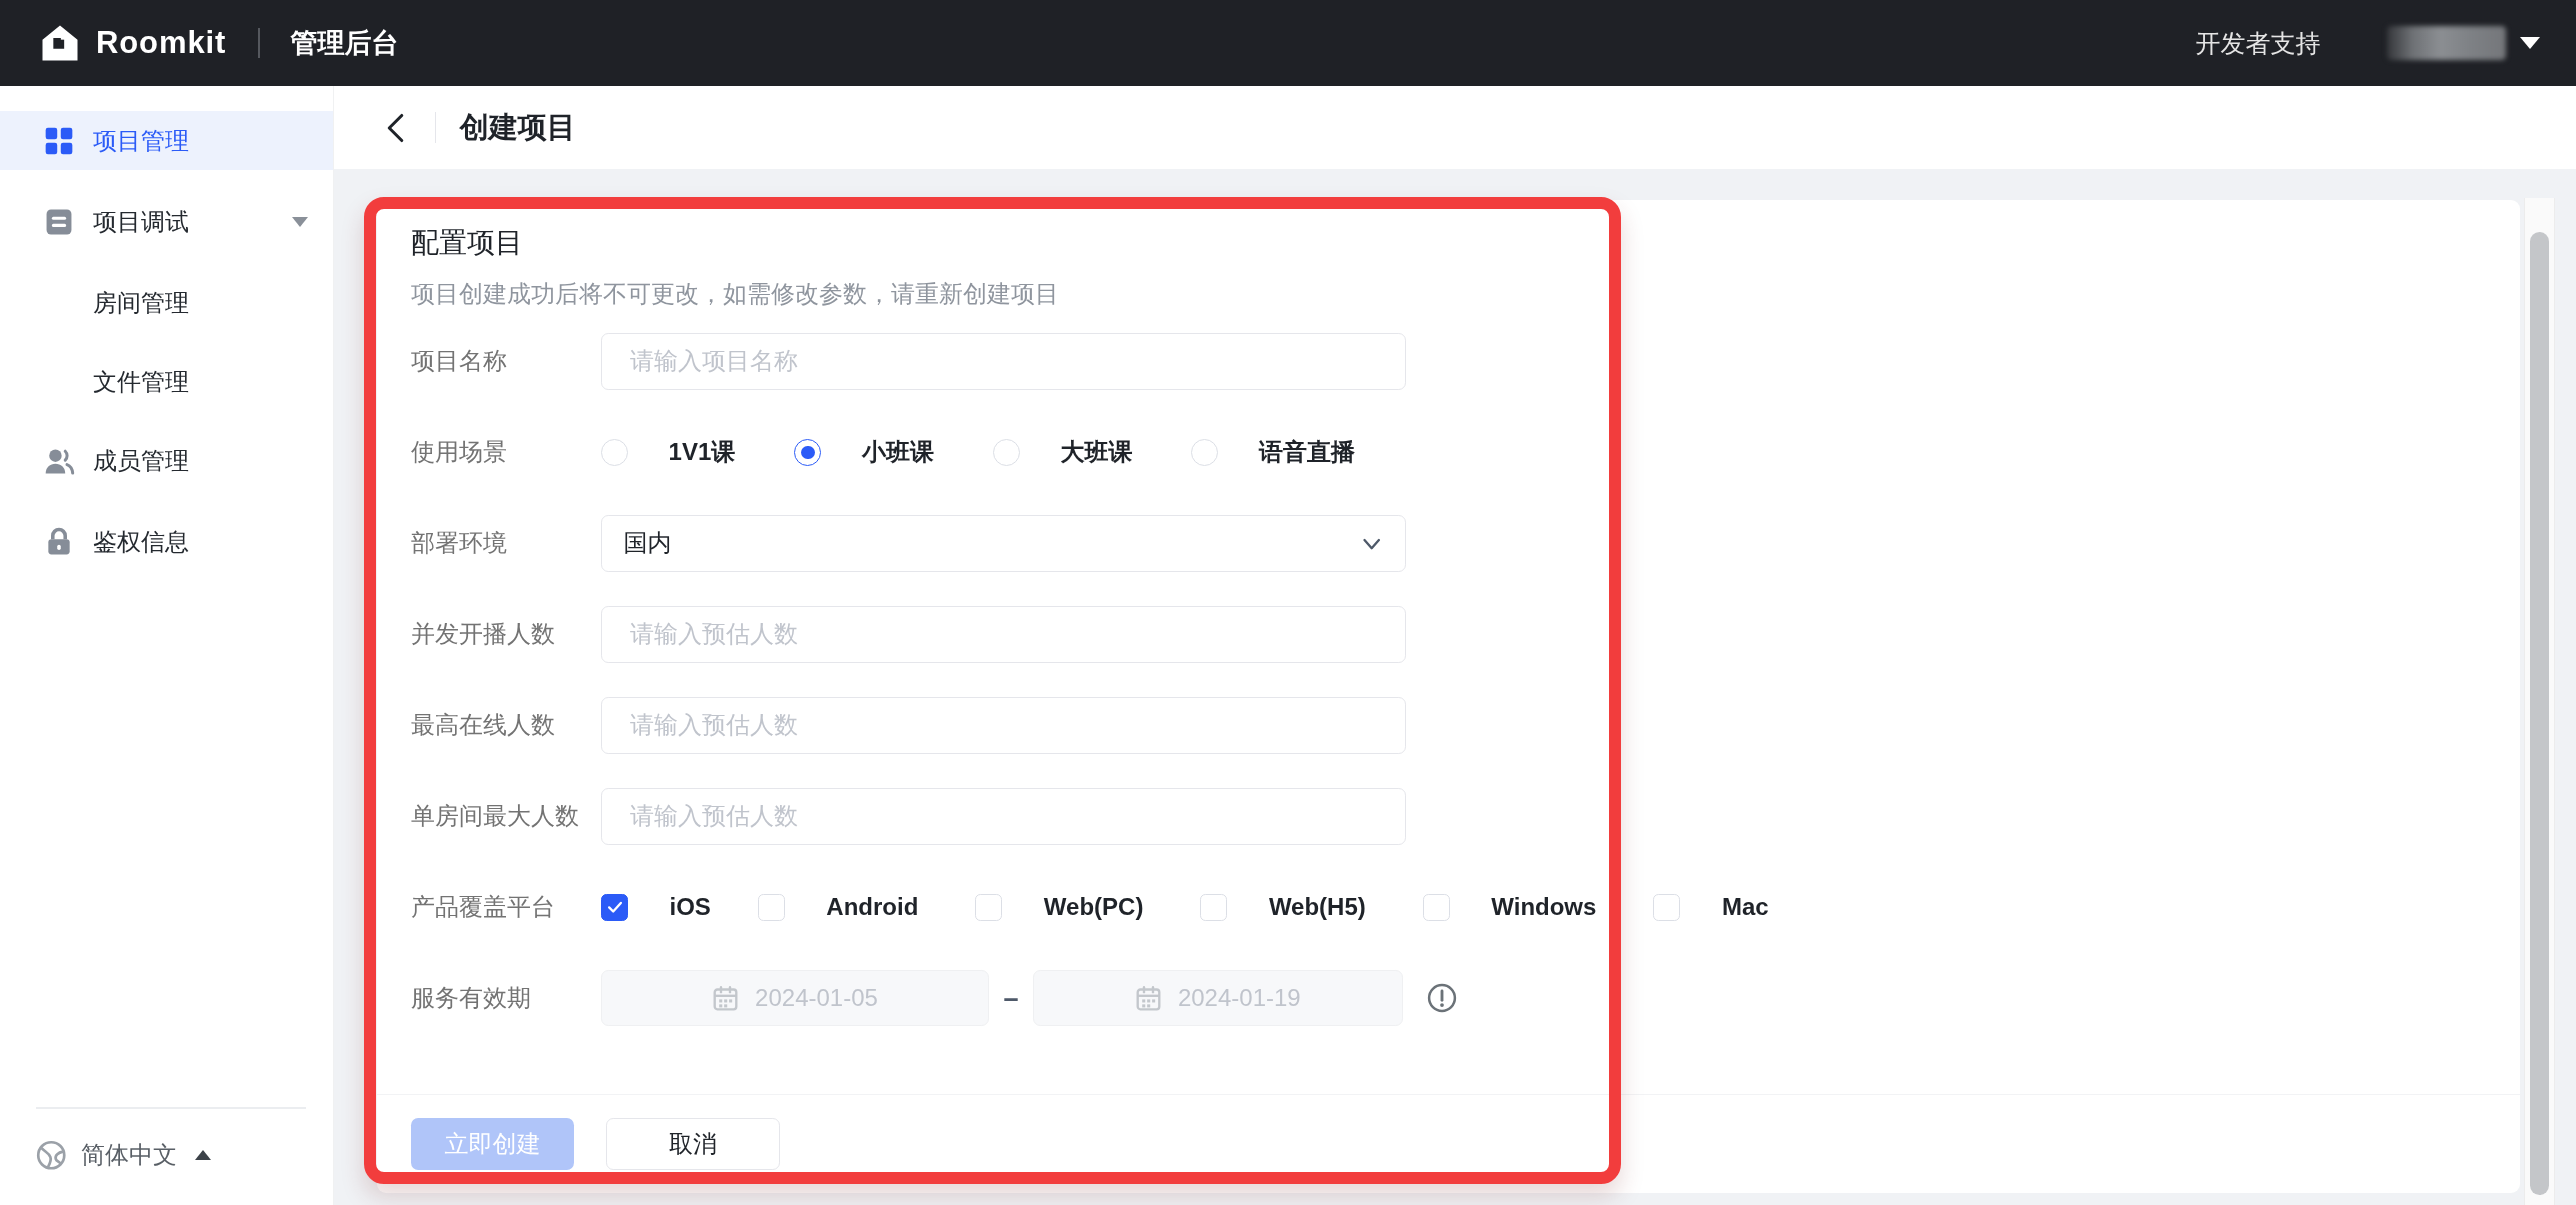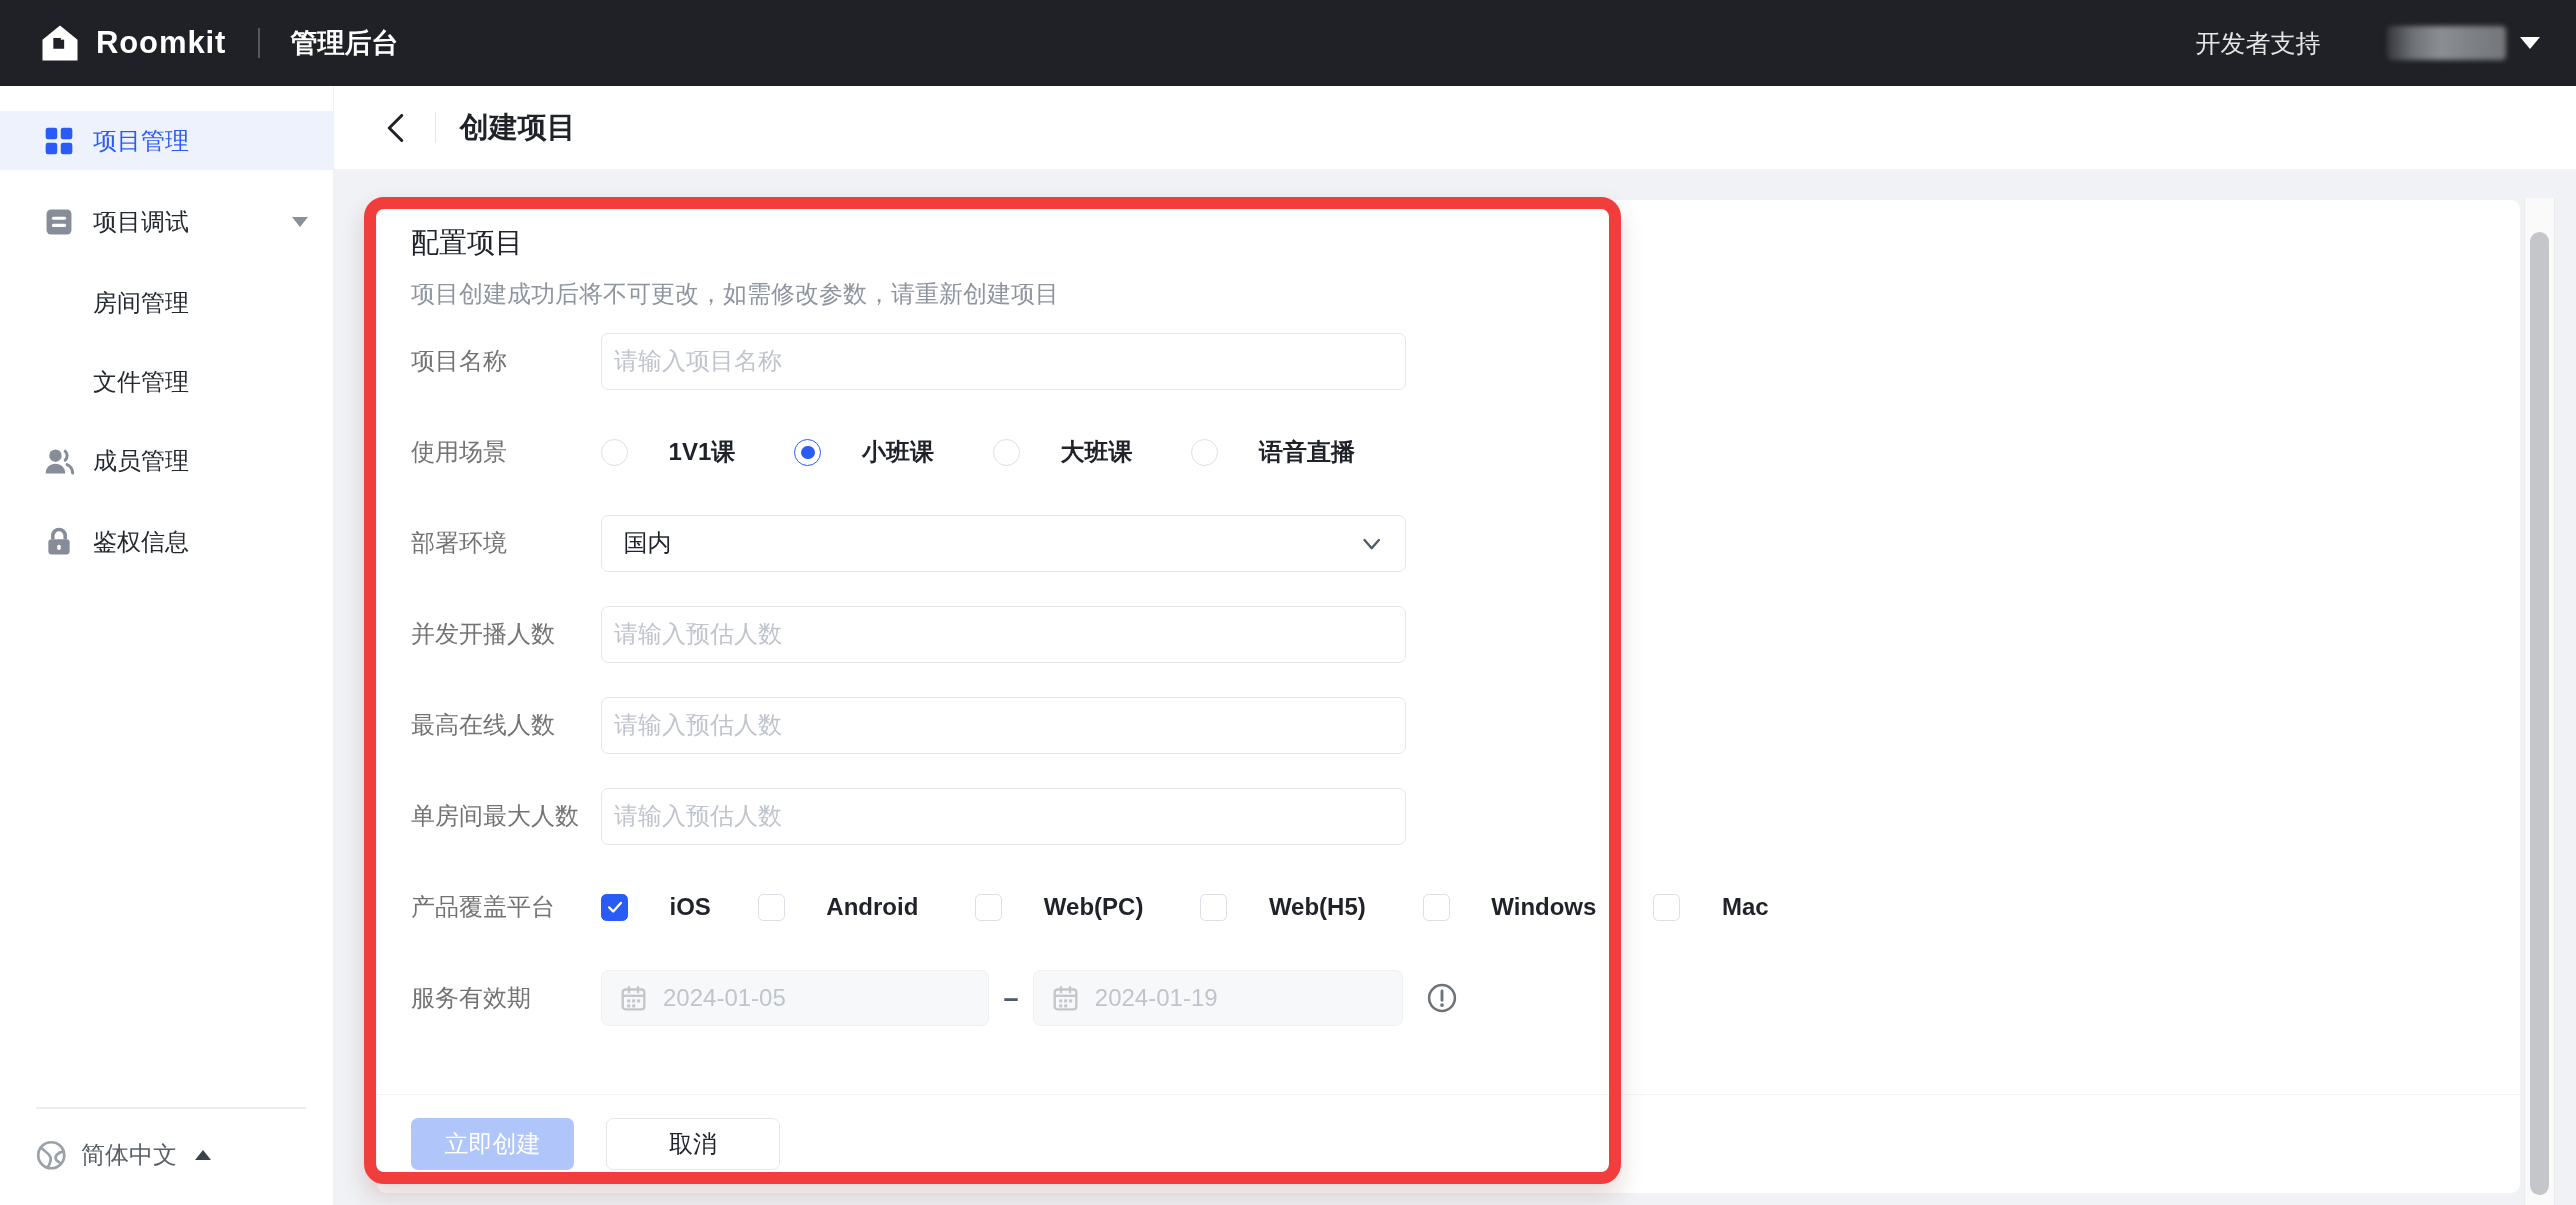--- a/index.html
+++ b/index.html
@@ -50,21 +50,21 @@
 
   .content { flex:1; position:relative; background:#f0f2f5; min-height:0; }
   .card { position:absolute; left:43px; top:30.5px; width:2143px; height:993px; background:#fff; border-radius:9px;
           display:flex; flex-direction:column; }
   .card-body { padding:23.4px 0 0 34px; flex:1; }
   .card-title { font-size:28px; font-weight:400; line-height:40px; }
   .card-subtitle { margin-top:14.4px; font-size:24px; line-height:34px; color:#8f959e; }
   .form-rows { margin-top:21.6px; }
   .form-row { display:flex; align-items:center; min-height:57px; margin-bottom:34px; }
   .f-label { width:190px; font-size:24px; color:#737373; font-weight:500; flex-shrink:0; }
-  .text-input { width:805px; height:57px; border:1.8px solid #e5e6eb; border-radius:7.2px; padding:0 12px;
+  .text-input { width:805px; height:57px; border:1.8px solid #e5e6eb; border-radius:7.2px; padding:0 28px;
                 font-size:24px; color:#1f2329; outline:none; background:#fff; font-family:"Liberation Sans",sans-serif; }
   .text-input::placeholder { color:#c0c4cc; }
   .select { width:805px; height:57px; border:1.8px solid #e5e6eb; border-radius:7.2px; padding:0 21.6px; display:flex;
             align-items:center; font-size:24px; cursor:pointer; background:#fff; }
   .select .grow { flex:1; }
   .chev-down { width:23.4px; height:23.4px; color:#4e5969; }
 
   .opt-group { display:flex; align-items:center; }
   .radio-item { display:flex; align-items:center; margin-right:59px; cursor:pointer; }
   .radio { width:27px; height:27px; border-radius:50%; border:1.8px solid #dcdfe6; background:#fff; margin-right:12.6px; flex-shrink:0;
@@ -74,21 +74,21 @@
   .opt-label { font-size:24px; font-weight:600; color:#1f2329;margin-left:28px; }
 
   .check-item { display:flex; align-items:center; cursor:pointer; margin-right:47px; }
   .check-item.w { margin-right:57px; }
   .checkbox { width:27px; height:27px; border-radius:5.4px; border:1.8px solid #dcdfe6; background:#fff; margin-right:13.5px; flex-shrink:0;
               display:flex; align-items:center; justify-content:center; }
   .checkbox.checked { background:#2b5bf7; border-color:#2b5bf7; }
   .checkbox svg { width:18px; height:18px; color:#fff; }
 
   .date-box { width:388px; height:56px; background:#f7f8fa; border:1.8px solid #eff0f2; border-radius:7.2px; display:flex;
-              align-items:center; padding:0 18px; }
+              align-items:center; padding:0 18px;justify-content:center; }
   .date-box.second { width:370px; }
   .date-box .cal { width:27px; height:27px; color:#c3c7cc; margin-right:16px; flex-shrink:0; }
   .date-text { font-size:24px; color:#c0c4cc; }
   .date-dash { margin:0 14.4px; font-size:27px; font-weight:700; color:#4e5969; }
   .warn { width:32px; height:32px; color:#6b7278; margin-left:23.4px; }
 
   .card-footer { border-top:1.8px solid #f2f3f5; padding:23.4px 0 0 34px; height:99px; display:flex; gap:32px; }
   .btn-primary { width:163px; height:52px; border:none; border-radius:7.2px; background:#b0c5f9; color:#fff;
                  font-size:24px; font-weight:500; cursor:not-allowed; font-family:"Liberation Sans",sans-serif; }
   .btn-plain { width:174px; height:52px; background:#fff; border:1.8px solid #e5e6eb; border-radius:7.2px; color:#1f2329;

